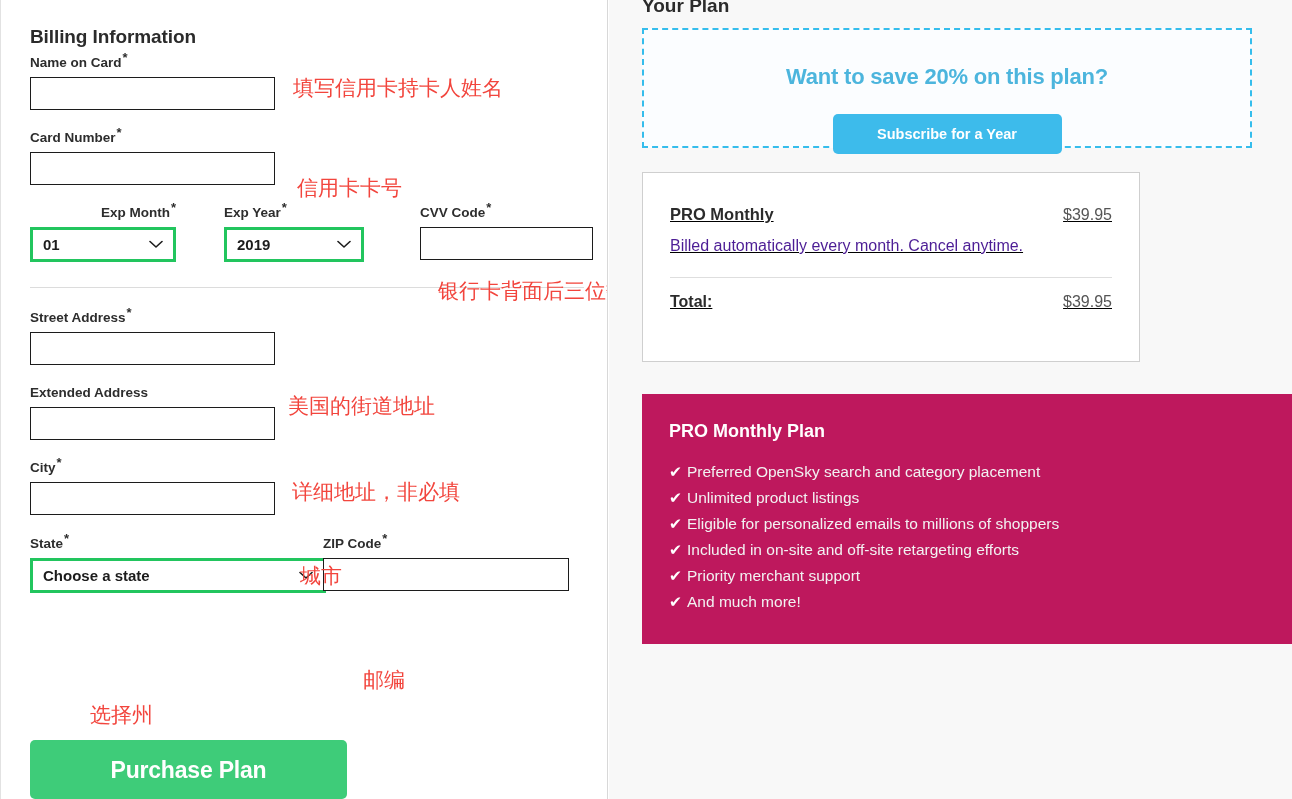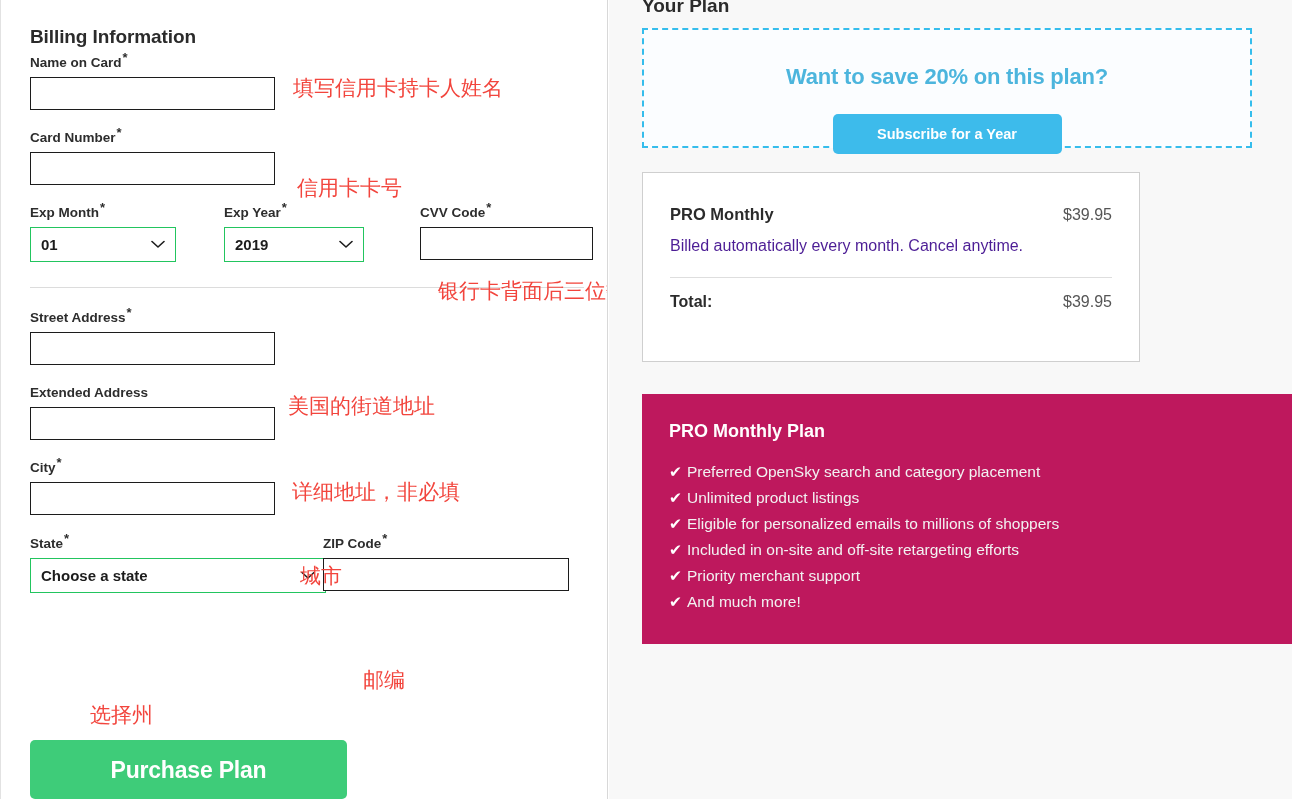--- a/index.html
+++ b/index.html
@@ -82,21 +82,21 @@
     outline: none;
   }
 
   .sel-wrap {
     position: relative;
     display: inline-block;
   }
   .sel-box {
     box-sizing: border-box;
     height: 35px;
-    border: 1px solid #22c55e;
+    border: 3px solid #22c55e;
     background: #fff;
     font-size: 15px;
     font-weight: bold;
     color: #1c1c1c;
     display: flex;
     align-items: center;
     padding: 0 10px;
     cursor: pointer;
   }
   .sel-box .caret {
@@ -203,20 +203,21 @@
 
   #plan-summary-card {
     position: absolute;
     left: 642px;
     top: 172px;
     width: 498px;
     height: 190px;
     box-sizing: border-box;
     border: 1px solid #cfcfcf;
     background: #ffffff;
+    text-decoration: underline;
   }
   .summary-row {
     display: flex;
     align-items: baseline;
     justify-content: space-between;
     padding: 0 27px;
   }
   #plan-row-1 { padding-top: 32px; }
   .plan-name {
     font-size: 16.5px;
@@ -300,21 +301,21 @@
         <input class="text-input" style="margin-top: 6px;" type="text" value="">
       </div>
 
       <div style="margin-top:20px;">
         <div class="field-label"><span>Card Number</span><span class="req-star">*</span></div>
         <input class="text-input" style="margin-top: 6px;" type="text" value="">
       </div>
 
       <div style="margin-top:20px; position:relative; height:60px;">
 
-        <div style="position:absolute; left:0; top:0;">
+        <div style="position:absolute; left:0; top:0;text-align:right;">
           <div class="field-label"><span>Exp Month</span><span class="req-star">*</span></div>
           <div class="sel-wrap" style="margin-top:6px;">
             <div class="sel-box" style="width:146px;">
               <span>01</span>
               <svg class="caret" viewBox="0 0 14 9">
                 <path d="M1 1.5 L7 7 L13 1.5" fill="none" stroke="#1c1c1c" stroke-width="1.6" stroke-linecap="round" stroke-linejoin="round"></path>
               </svg>
             </div>
           </div>
         </div>

